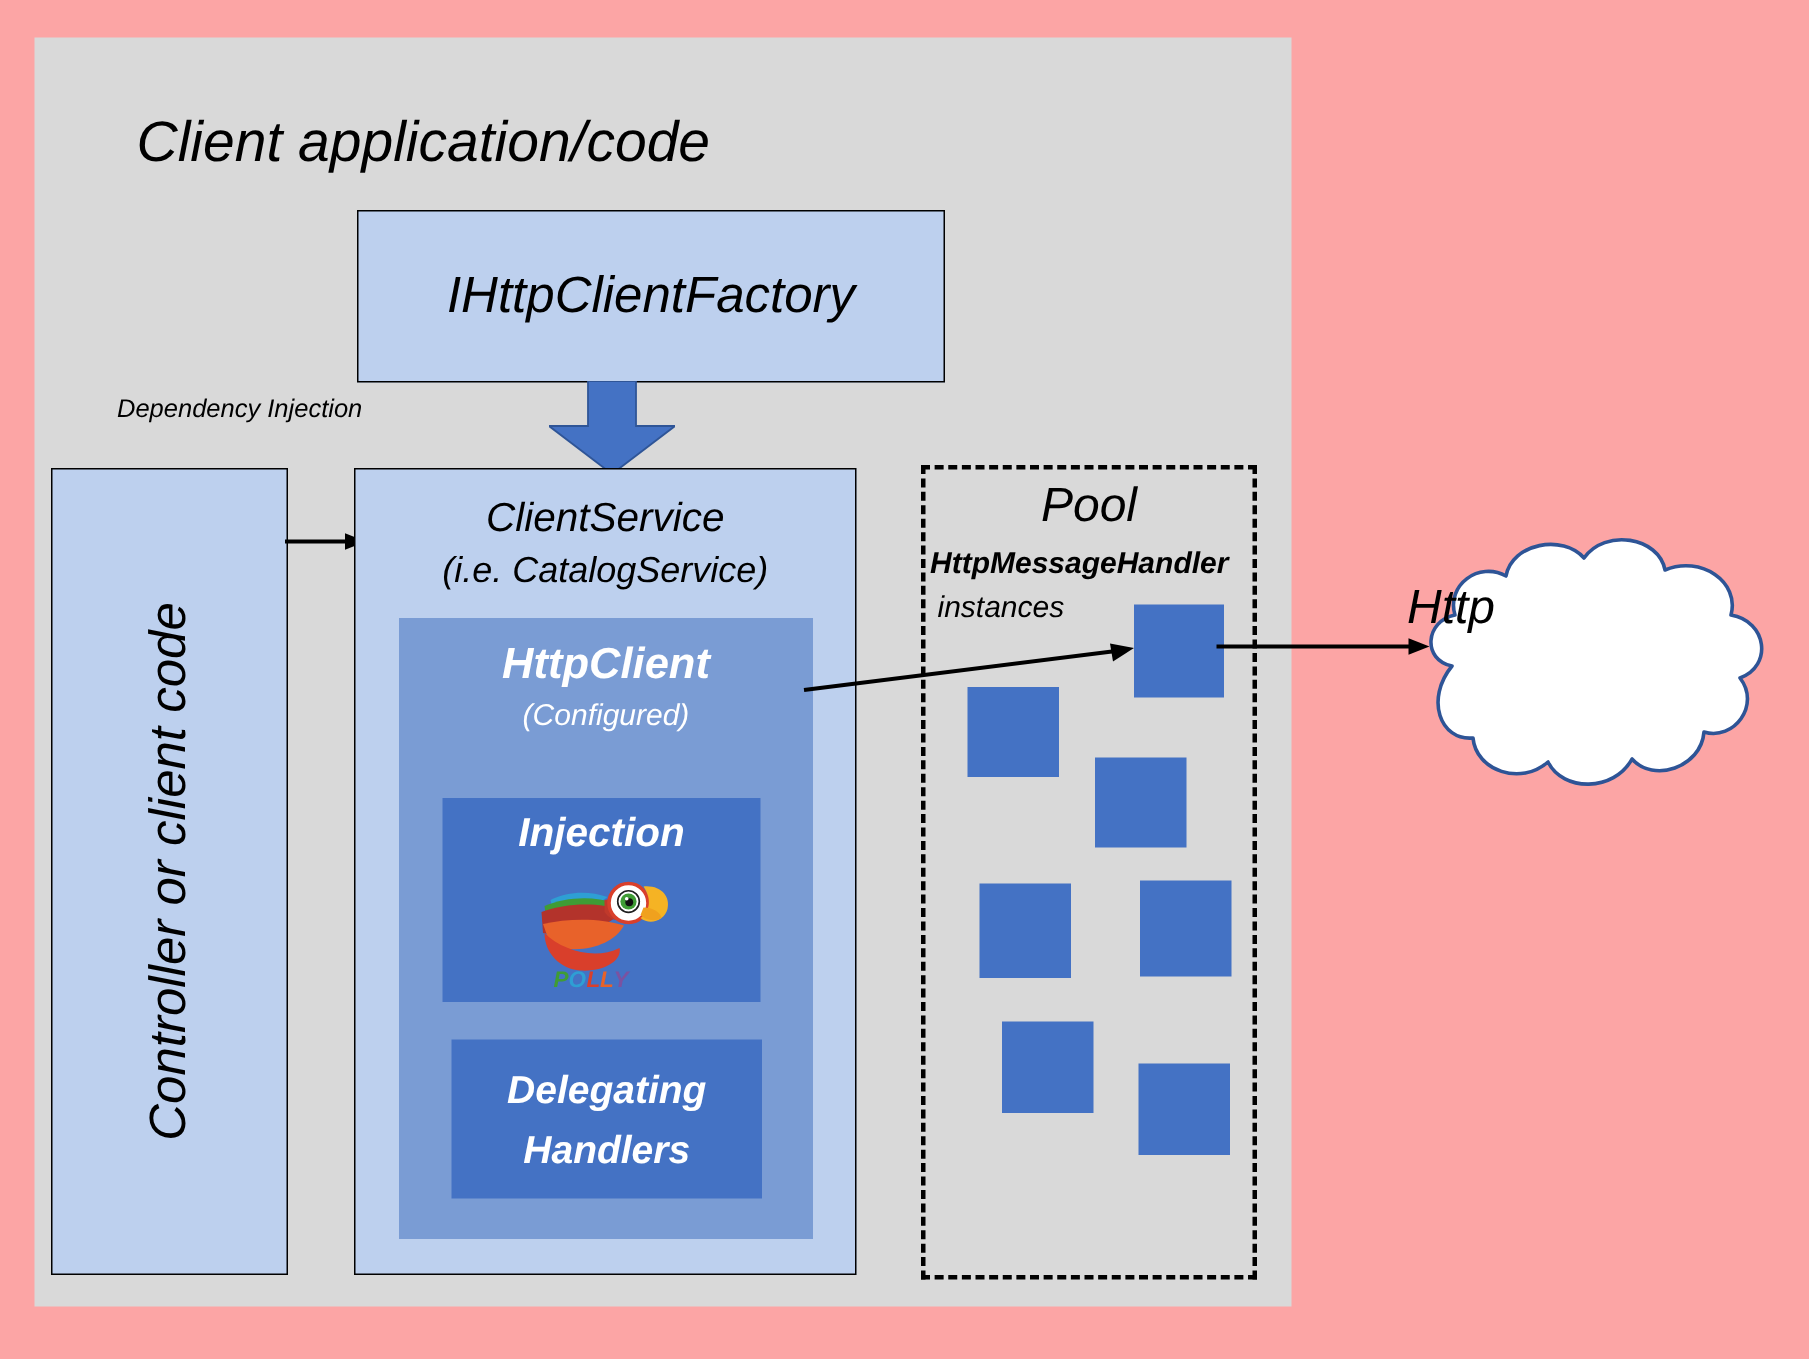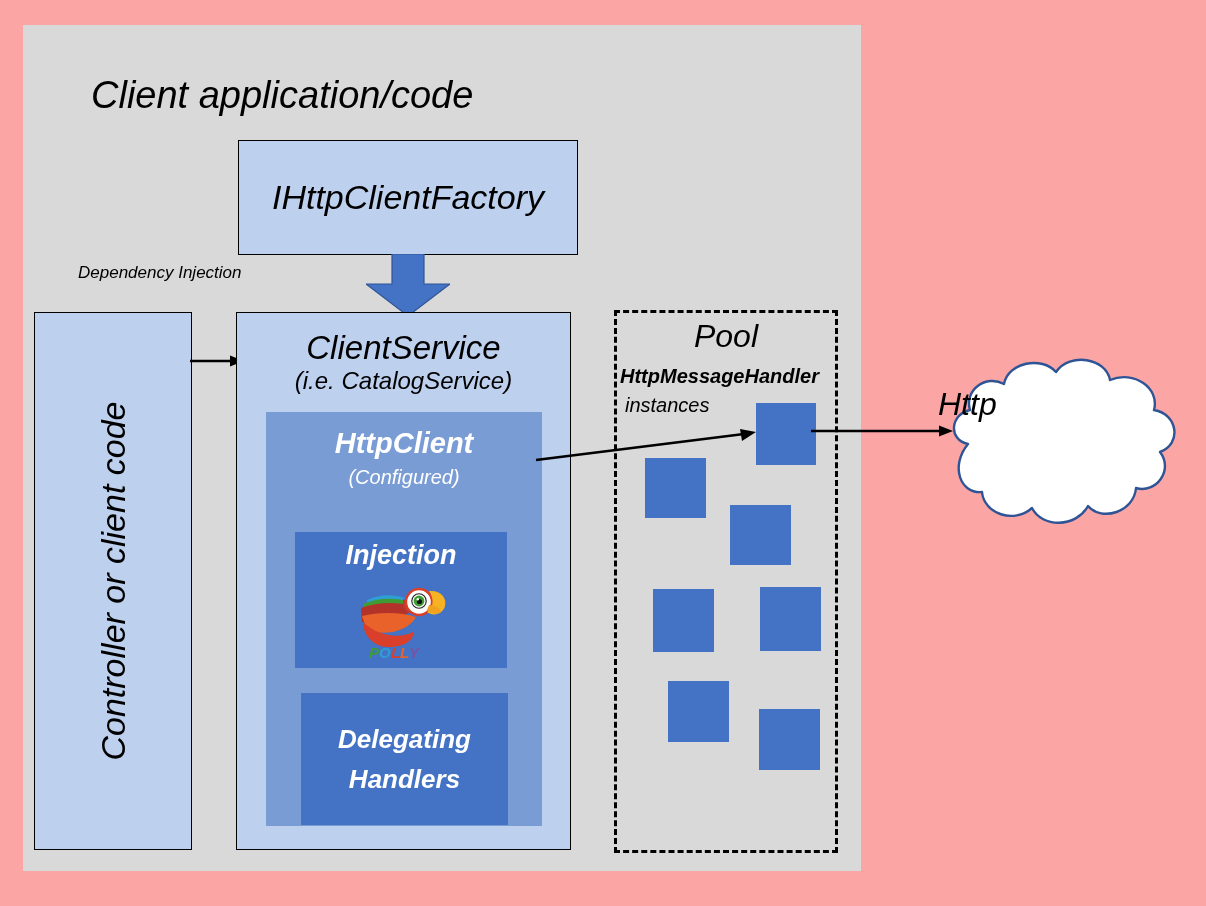--- a/index.html
+++ b/index.html
@@ -38,21 +38,21 @@
     color: #000000;
     white-space: nowrap;
     line-height: 1.2;
   }
 
   
   .factory-box {
     position: absolute;
     left: 238px;
     top: 140px;
-    width: 340px;
+    width: 392px;
     height: 115px;
     background: #bdd0ee;
     border: 1px solid #000000;
     box-sizing: border-box;
     display: flex;
     align-items: center;
     justify-content: center;
   }
   .factory-label {
     font-size: 34px;
@@ -118,21 +118,21 @@
     background: #bdd0ee;
     border: 1px solid #000000;
     box-sizing: border-box;
   }
   .cs-title {
     position: absolute;
     left: 0;
     right: 0;
     top: 18px;
     text-align: center;
-    font-size: 33px;
+    font-size: 27px;
     color: #000000;
     line-height: 1.05;
   }
   .cs-subtitle {
     position: absolute;
     left: 0;
     right: 0;
     top: 55px;
     text-align: center;
     font-size: 24px;
@@ -198,21 +198,21 @@
     width: 96px;
     height: 84px;
   }
 
   
   .handlers-box {
     position: absolute;
     left: 35px;
     top: 281px;
     width: 207px;
-    height: 132px;
+    height: 106px;
     background: #4472c4;
     display: flex;
     flex-direction: column;
     align-items: center;
     justify-content: center;
   }
   .handlers-line {
     font-size: 26px;
     font-weight: bold;
     color: #ffffff;

